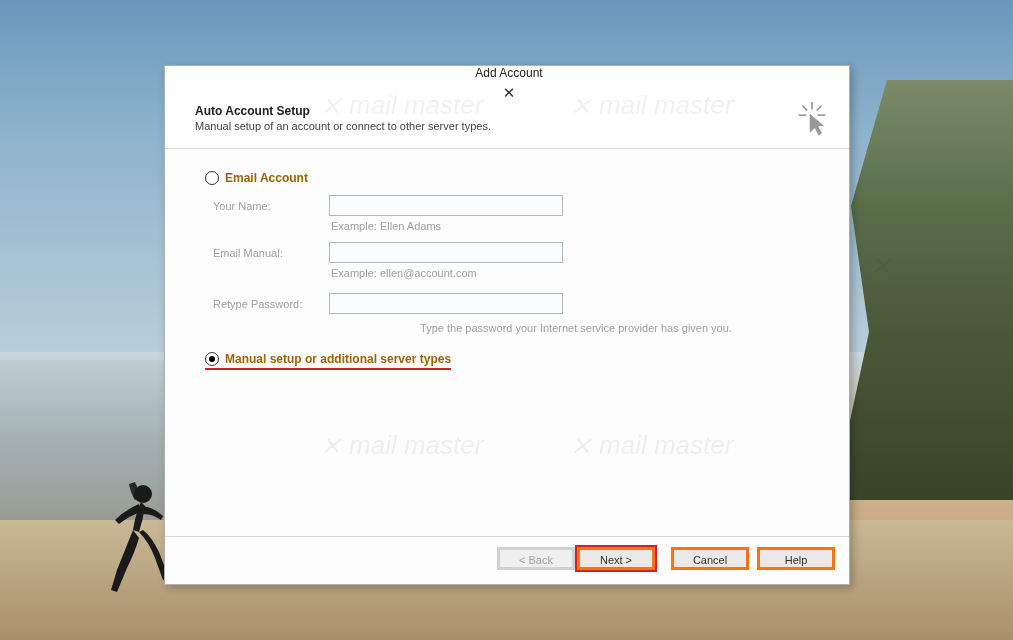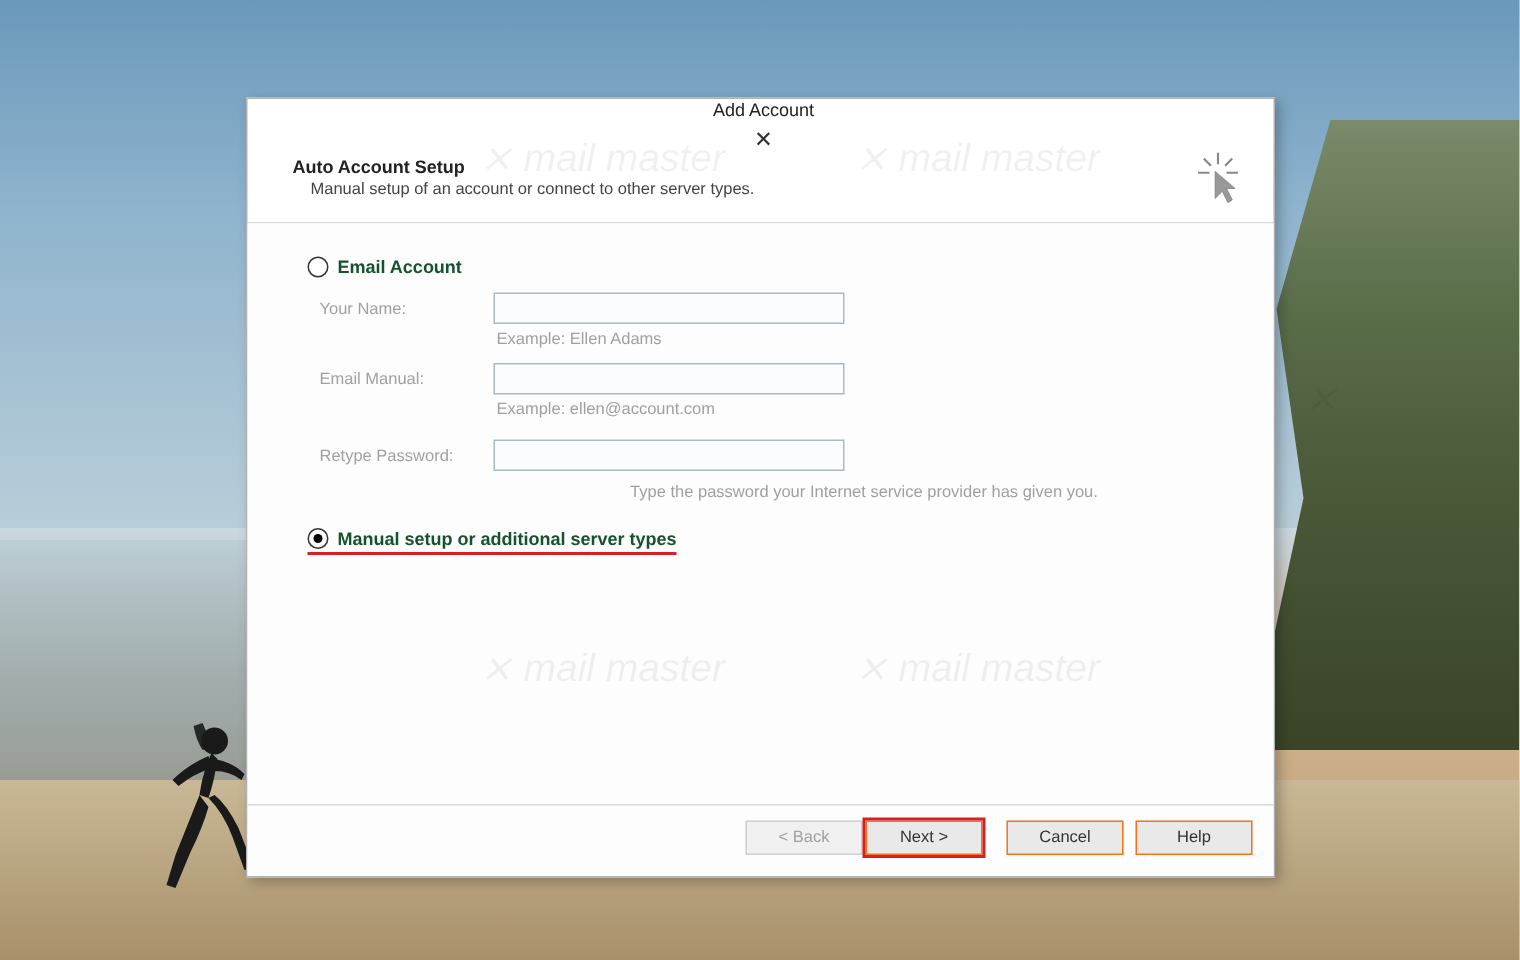--- a/index.html
+++ b/index.html
@@ -88,21 +88,20 @@
     }
     .header-title {
       font-size: 12px;
       font-weight: bold;
       color: #222;
     }
     .header-sub {
       font-size: 11px;
       color: #444;
       margin-top: 2px;
-      margin-left: 12px;
     }
     .cursor-icon {
       position: absolute;
       right: 18px;
       top: 4px;
       width: 38px;
       height: 38px;
     }
     .divider-h {
       border-top: 1px solid #d8d8d8;
@@ -135,21 +134,21 @@
     .radio-circle.selected::after {
       content: "";
       width: 6px;
       height: 6px;
       background: #000;
       border-radius: 50%;
     }
     .radio-label {
       font-size: 12px;
       font-weight: bold;
-      color: #14532d;
+      color: #a16207;
     }
 
     .form-grid {
       margin-left: 8px;
       margin-top: 4px;
     }
     .form-row {
       display: flex;
       align-items: center;
       margin-bottom: 2px;
@@ -201,21 +200,21 @@
       display: flex;
       justify-content: flex-end;
       gap: 8px;
       background: #fdfdfd;
     }
     .btn {
       width: 78px;
       height: 23px;
       font-size: 11px;
       background: #e9e9e9;
-      border: 1px solid #f97316;
+      border: 3px solid #f97316;
       color: #333;
       text-align: center;
       line-height: 21px;
       cursor: default;
     }
     .btn.disabled {
       background: #f0f0f0;
       color: #a0a0a0;
       border-color: #d0d0d0;
     }

